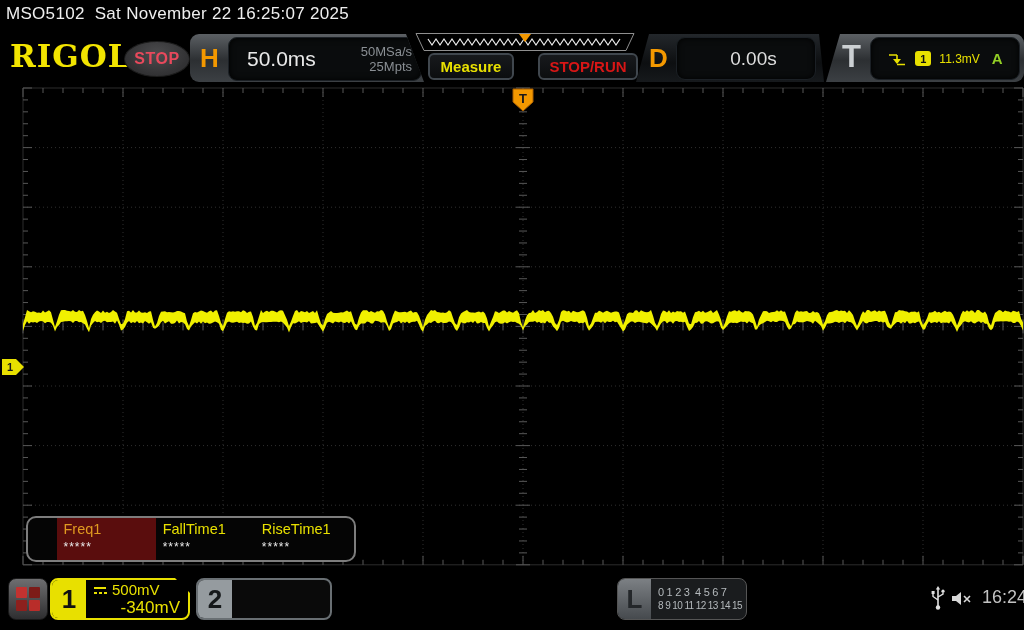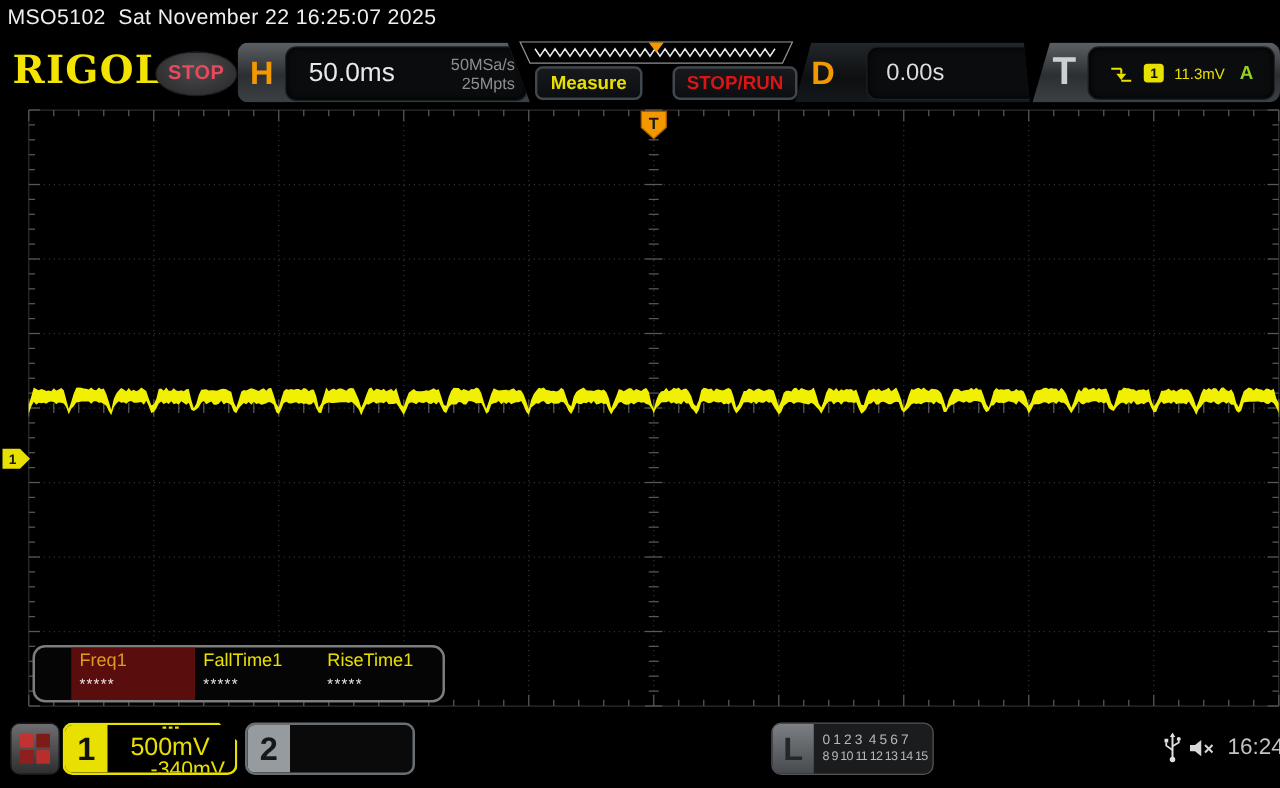--- a/index.html
+++ b/index.html
@@ -24,21 +24,21 @@
            background:linear-gradient(#23272b,#0d0f11 60%,#16191c);
            clip-path:polygon(13px 0,calc(100% - 5px) 0,100% 100%,0 100%);}
   .big-letter{position:absolute;font-weight:bold;}
   .h-label{left:10px;top:9px;font-size:26px;color:var(--accent,#f39800);}
   .d-label{left:13px;top:9px;font-size:26px;color:var(--accent,#f39800);}
   .t-label{left:16px;top:5px;font-size:31px;color:#ccd0d3;}
   .inset{position:absolute;background:#0a0c0d;border:1px solid #1b2025;border-radius:9px;box-shadow:inset 0 0 6px #000;}
   .h-inset{left:38px;top:3px;width:192px;height:42px;display:flex;align-items:center;}
   .h-value{color:#e9e9e9;font-size:21px;padding-left:18px;flex:1;}
   .h-rates{display:flex;flex-direction:column;align-items:flex-end;padding-right:9px;color:#8a8f94;font-size:13px;line-height:15px;}
-  .d-inset{left:57px;top:3px;width:138px;height:41px;display:flex;align-items:center;}
+  .d-inset{left:40px;top:3px;width:138px;height:41px;display:flex;align-items:center;justify-content:center;}
   .d-value{color:#dedede;font-size:19px;padding-left:15px;}
   .t-inset{left:44px;top:3px;width:148px;height:41px;display:flex;align-items:center;justify-content:center;gap:8px;}
   .trig-badge{display:inline-flex;align-items:center;justify-content:center;width:16px;height:15px;border-radius:3px;
         background:var(--ch1,#e8e000);color:#111;font-size:11px;font-weight:bold;}
   .trig-level{color:var(--ch1,#e8e000);font-size:12px;}
   .trig-mode{color:var(--auto,#93cf25);font-size:15px;font-weight:bold;margin-left:4px;}
   .preview-strip{position:absolute;left:412px;top:3px;width:226px;height:19px;}
   .hbtn{position:absolute;top:23px;height:27px;background:linear-gradient(#17191c,#0c0e10);
         border:2px solid #40474e;border-radius:6px;display:flex;align-items:center;justify-content:center;box-sizing:border-box;}
   .measure-btn{left:428px;width:86px;}
@@ -68,21 +68,21 @@
   .win-grid i:nth-child(3){background:#8d201d;}
   .win-grid i:nth-child(4){background:#b92d2a;}
   .ch-box{position:absolute;top:2px;height:42px;border-radius:8px;display:flex;box-sizing:border-box;overflow:hidden;}
   .ch1-box{left:50px;width:140px;border:2px solid var(--ch1,#e0d800);background:#000;
         clip-path:polygon(0 0,calc(100% - 15px) 0,100% 15px,100% 100%,0 100%);}
   .ch2-box{left:196px;width:136px;border:2px solid #696f73;background:#0a0a0a;}
   .ch-tab{width:34px;display:flex;align-items:center;justify-content:center;font-size:26px;font-weight:bold;}
   .ch1-box .ch-tab{background:var(--ch1,#e8dc00);color:#111;}
   .ch2-box .ch-tab{background:#959b9f;color:#15181a;}
   .ch-vals{flex:1;display:flex;flex-direction:column;justify-content:center;padding:1px 8px 1px 6px;line-height:18px;}
-  .ch-row1{display:flex;align-items:center;gap:4px;font-size:20px;flex-direction:column;}
+  .ch-row1{display:flex;align-items:center;gap:4px;font-size:15px;}
   .ch-row2{text-align:right;font-size:17px;}
   .ch1-box .ch-vals{color:var(--ch1,#e8e000);}
   .ch2-box .ch-vals{color:#abb1b5;}
   .dc-icon{width:16px;height:12px;}
   .l-box{position:absolute;left:617px;top:2px;width:130px;height:42px;border:1px solid #555;border-radius:8px;
         background:#1a1c1e;display:flex;overflow:hidden;box-sizing:border-box;}
   .l-tab{width:33px;background:linear-gradient(#7c8084,#464a4e);display:flex;align-items:center;justify-content:center;
         font-size:26px;font-weight:bold;color:#24272a;}
   .l-nums{flex:1;display:flex;flex-direction:column;justify-content:center;padding-left:7px;color:#b4b9bc;
         font-size:11px;line-height:14px;white-space:pre;letter-spacing:-.3px;}

